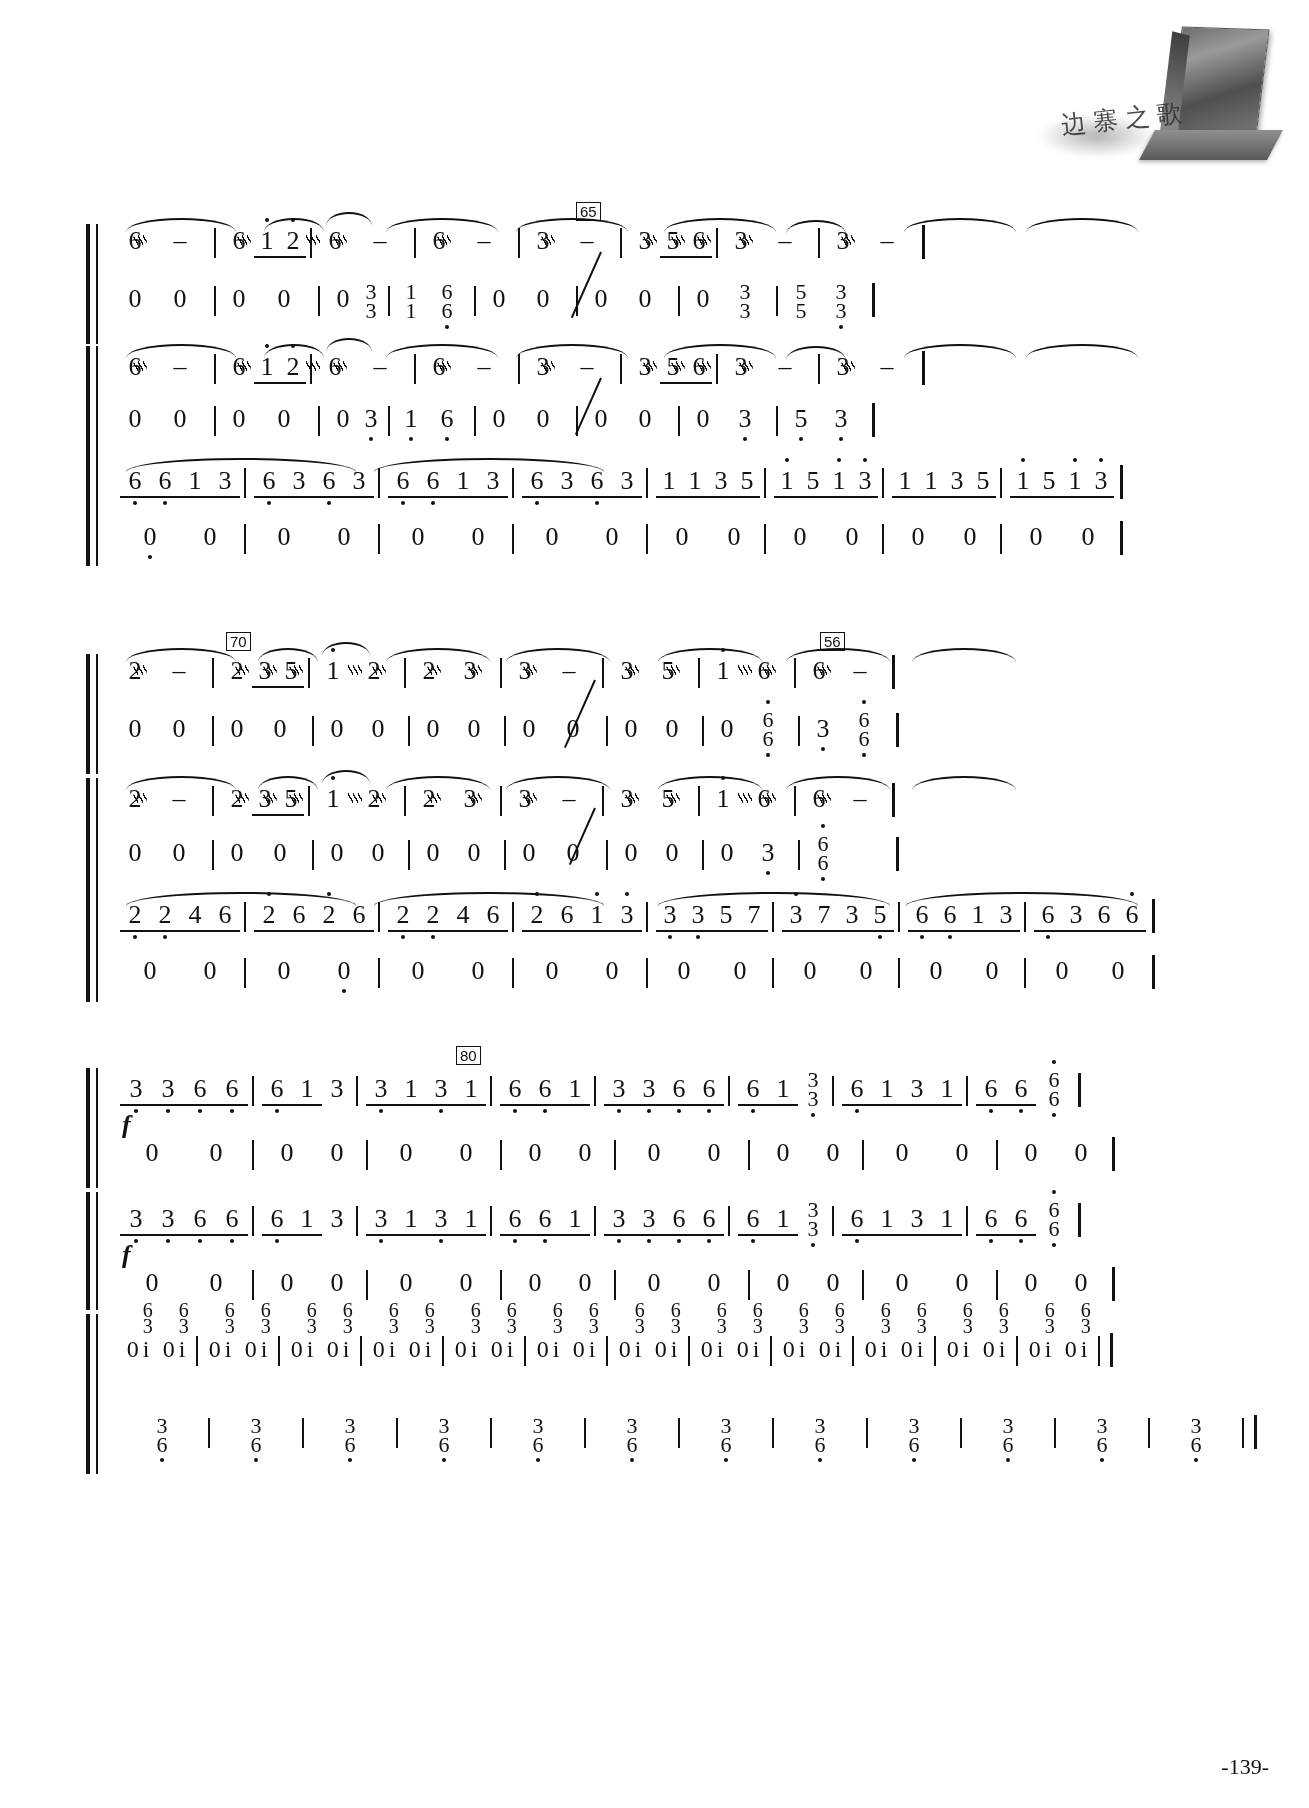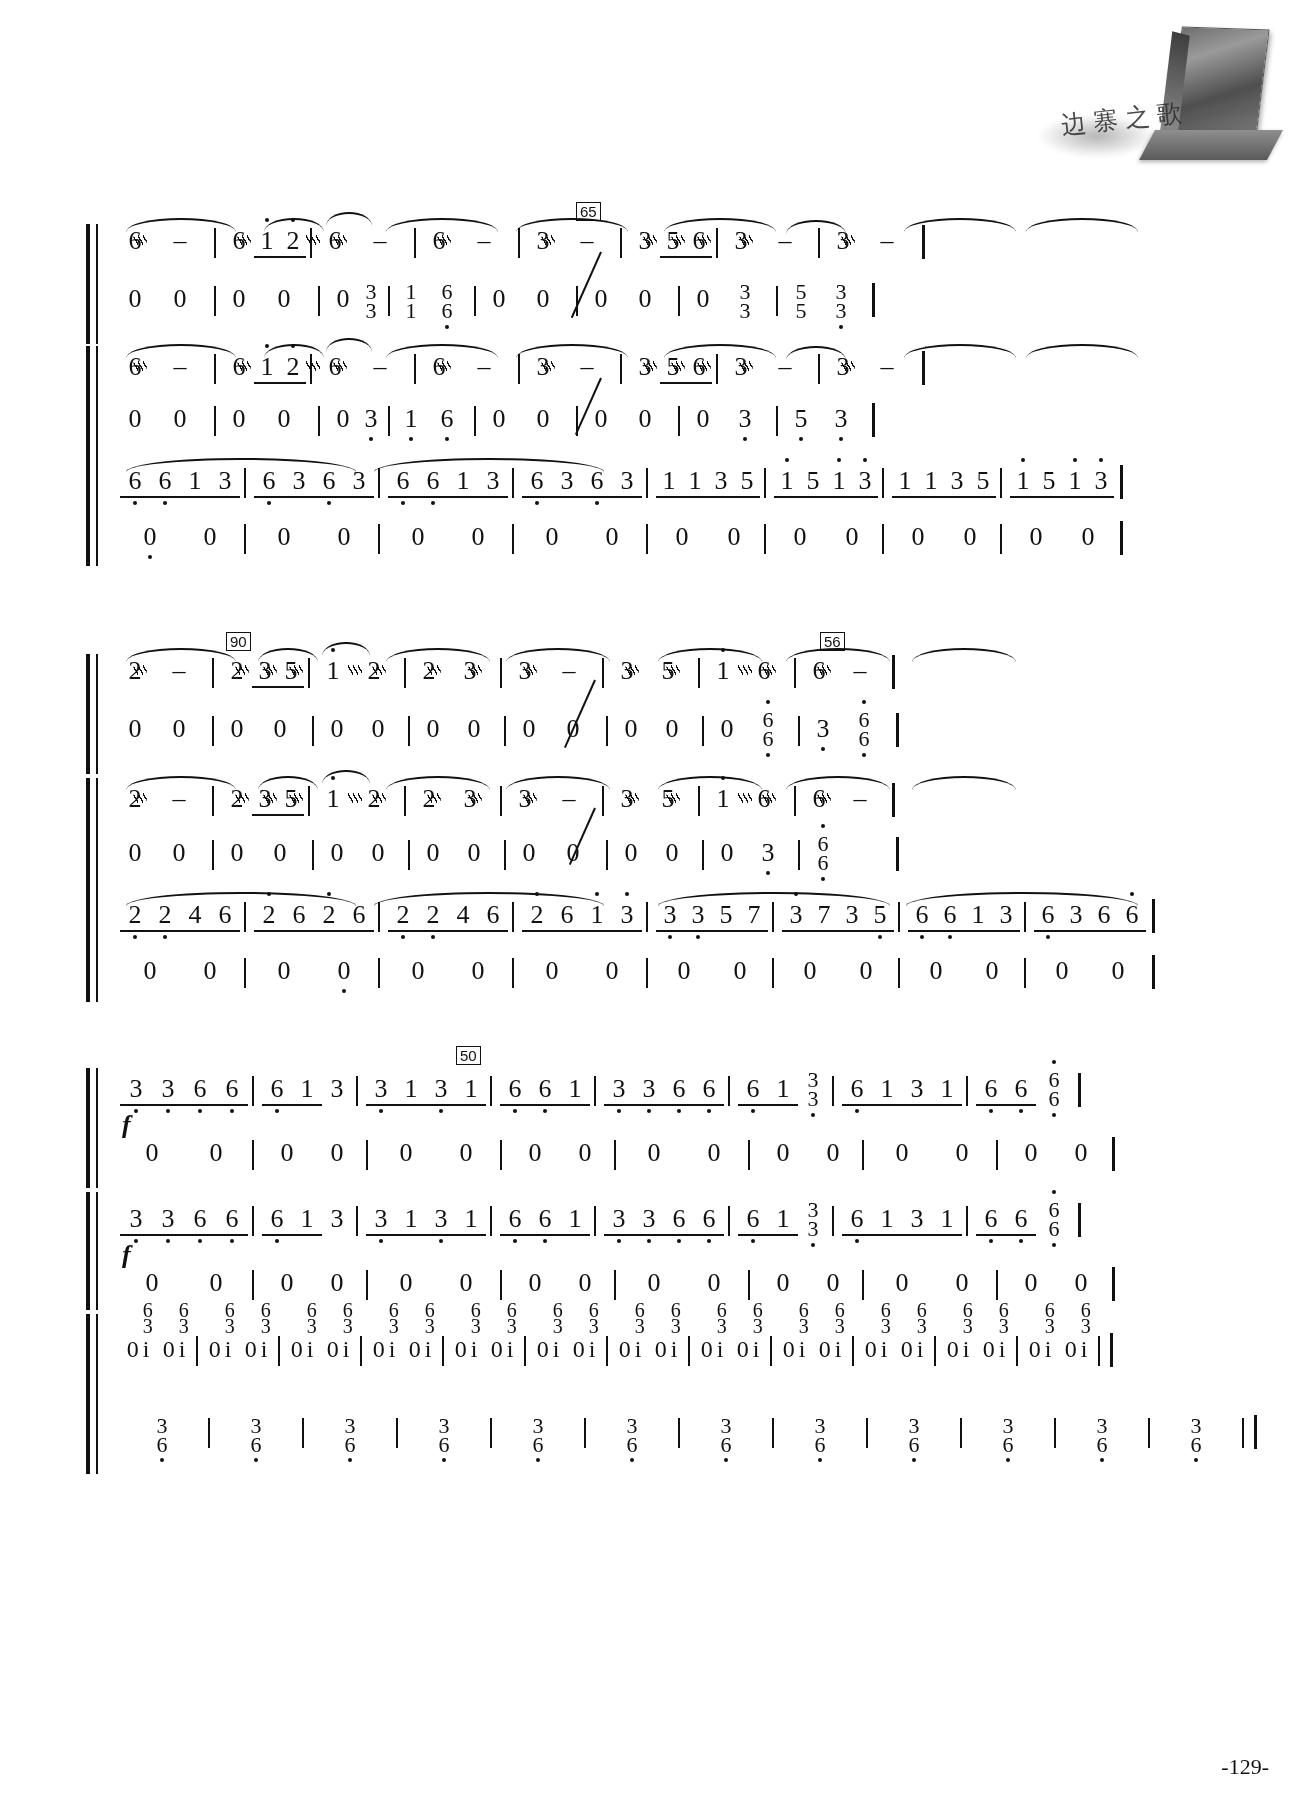--- a/index.html
+++ b/index.html
@@ -224,21 +224,21 @@
       <span class="note" style="width:52px">0</span><span class="note" style="width:52px">0</span><span class="endbar"></span>
     </div>
   </div>
 
   <div class="system" style="top:636px;left:86px;width:1160px;height:360px;">
 
     <div class="brace" style="height:120px;top:18px;"></div>
     <div class="brace" style="height:112px;top:142px;"></div>
     <div class="brace" style="height:112px;top:254px;"></div>
 
-    <div class="measure-num" style="left:140px;top:-4px;">90</div>
+    <div class="measure-num" style="left:140px;top:-4px;">70</div>
     <div class="measure-num" style="left:734px;top:-4px;">56</div>
 
     <div class="row" style="top:22px;">
       <span class="note tremolo dot-below" style="width:30px">2</span><span class="note" style="width:58px">–</span><span class="bar"></span>
       <span class="note tremolo dot-below" style="width:30px">2</span><span class="note underline1 tremolo dot-below" style="width:26px">3</span><span class="note underline1 tremolo dot-below" style="width:26px">5</span><span class="bar"></span>
       <span class="note tremolo dot-above" style="width:30px">1</span><span class="note tremolo dot-below" style="width:52px">2</span><span class="bar"></span>
       <span class="note tremolo dot-below" style="width:30px">2</span><span class="note tremolo dot-below" style="width:52px">3</span><span class="bar"></span>
       <span class="note tremolo dot-below" style="width:30px">3</span><span class="note" style="width:58px">–</span><span class="bar"></span>
       <span class="note tremolo dot-below" style="width:30px">3</span><span class="note tremolo dot-below" style="width:52px">5</span><span class="bar"></span>
       <span class="note tremolo dot-above" style="width:30px">1</span><span class="note tremolo dot-below" style="width:52px">6</span><span class="bar"></span>
@@ -322,21 +322,21 @@
       <span class="note" style="width:56px">0</span><span class="note" style="width:56px">0</span><span class="endbar"></span>
     </div>
   </div>
 
   <div class="system" style="top:1056px;left:86px;width:1160px;height:450px;">
 
     <div class="brace" style="height:120px;top:12px;"></div>
     <div class="brace" style="height:118px;top:136px;"></div>
     <div class="brace" style="height:160px;top:258px;"></div>
 
-    <div class="measure-num" style="left:370px;top:-10px;">50</div>
+    <div class="measure-num" style="left:370px;top:-10px;">80</div>
 
     <div class="row" style="top:18px;">
       <span class="note underline1 dot-below" style="width:32px">3</span><span class="note underline1 dot-below" style="width:32px">3</span><span class="note underline1 dot-below" style="width:32px">6</span><span class="note underline1 dot-below" style="width:32px">6</span><span class="bar"></span>
       <span class="note underline1 dot-below" style="width:30px">6</span><span class="note underline1" style="width:30px">1</span><span class="note" style="width:30px">3</span><span class="bar"></span>
       <span class="note underline1 dot-below" style="width:30px">3</span><span class="note underline1" style="width:30px">1</span><span class="note underline1 dot-below" style="width:30px">3</span><span class="note underline1" style="width:30px">1</span><span class="bar"></span>
       <span class="note underline1 dot-below" style="width:30px">6</span><span class="note underline1 dot-below" style="width:30px">6</span><span class="note underline1" style="width:30px">1</span><span class="bar"></span>
       <span class="note underline1 dot-below" style="width:30px">3</span><span class="note underline1 dot-below" style="width:30px">3</span><span class="note underline1 dot-below" style="width:30px">6</span><span class="note underline1 dot-below" style="width:30px">6</span><span class="bar"></span>
       <span class="note underline1 dot-below" style="width:30px">6</span><span class="note underline1" style="width:30px">1</span><span class="chordcol" style="width:30px;top:-4px"><div>3</div><div class="dot-below" style="position:relative">3</div></span><span class="bar"></span>
       <span class="note underline1 dot-below" style="width:30px">6</span><span class="note underline1" style="width:30px">1</span><span class="note underline1" style="width:30px">3</span><span class="note underline1" style="width:30px">1</span><span class="bar"></span>
       <span class="note underline1 dot-below" style="width:30px">6</span><span class="note underline1 dot-below" style="width:30px">6</span><span class="chordcol" style="width:36px;top:-4px"><div class="dot-above" style="position:relative">6</div><div class="dot-below" style="position:relative">6</div></span><span class="endbar"></span>
@@ -377,14 +377,14 @@
       <span class="note" style="width:50px">0</span><span class="note" style="width:50px">0</span><span class="bar"></span>
       <span class="note" style="width:60px">0</span><span class="note" style="width:60px">0</span><span class="bar"></span>
       <span class="note" style="width:50px">0</span><span class="note" style="width:50px">0</span><span class="endbar"></span>
     </div>
 
     <div class="row" style="top:280px;" id="accomp-chords"><span class="note" style="width: 36px;"><span style="display:inline-block;font-size:24px;">0</span><span style="display:inline-block;position:relative;font-size:24px;margin-left:4px;"><span style="position:absolute;left:-2px;top:-34px;font-size:20px;line-height:16px;text-align:center;width:14px;">6<br>3</span>i</span></span><span class="note" style="width: 36px;"><span style="display:inline-block;font-size:24px;">0</span><span style="display:inline-block;position:relative;font-size:24px;margin-left:4px;"><span style="position:absolute;left:-2px;top:-34px;font-size:20px;line-height:16px;text-align:center;width:14px;">6<br>3</span>i</span></span><span class="bar"></span><span class="note" style="width: 36px;"><span style="display:inline-block;font-size:24px;">0</span><span style="display:inline-block;position:relative;font-size:24px;margin-left:4px;"><span style="position:absolute;left:-2px;top:-34px;font-size:20px;line-height:16px;text-align:center;width:14px;">6<br>3</span>i</span></span><span class="note" style="width: 36px;"><span style="display:inline-block;font-size:24px;">0</span><span style="display:inline-block;position:relative;font-size:24px;margin-left:4px;"><span style="position:absolute;left:-2px;top:-34px;font-size:20px;line-height:16px;text-align:center;width:14px;">6<br>3</span>i</span></span><span class="bar"></span><span class="note" style="width: 36px;"><span style="display:inline-block;font-size:24px;">0</span><span style="display:inline-block;position:relative;font-size:24px;margin-left:4px;"><span style="position:absolute;left:-2px;top:-34px;font-size:20px;line-height:16px;text-align:center;width:14px;">6<br>3</span>i</span></span><span class="note" style="width: 36px;"><span style="display:inline-block;font-size:24px;">0</span><span style="display:inline-block;position:relative;font-size:24px;margin-left:4px;"><span style="position:absolute;left:-2px;top:-34px;font-size:20px;line-height:16px;text-align:center;width:14px;">6<br>3</span>i</span></span><span class="bar"></span><span class="note" style="width: 36px;"><span style="display:inline-block;font-size:24px;">0</span><span style="display:inline-block;position:relative;font-size:24px;margin-left:4px;"><span style="position:absolute;left:-2px;top:-34px;font-size:20px;line-height:16px;text-align:center;width:14px;">6<br>3</span>i</span></span><span class="note" style="width: 36px;"><span style="display:inline-block;font-size:24px;">0</span><span style="display:inline-block;position:relative;font-size:24px;margin-left:4px;"><span style="position:absolute;left:-2px;top:-34px;font-size:20px;line-height:16px;text-align:center;width:14px;">6<br>3</span>i</span></span><span class="bar"></span><span class="note" style="width: 36px;"><span style="display:inline-block;font-size:24px;">0</span><span style="display:inline-block;position:relative;font-size:24px;margin-left:4px;"><span style="position:absolute;left:-2px;top:-34px;font-size:20px;line-height:16px;text-align:center;width:14px;">6<br>3</span>i</span></span><span class="note" style="width: 36px;"><span style="display:inline-block;font-size:24px;">0</span><span style="display:inline-block;position:relative;font-size:24px;margin-left:4px;"><span style="position:absolute;left:-2px;top:-34px;font-size:20px;line-height:16px;text-align:center;width:14px;">6<br>3</span>i</span></span><span class="bar"></span><span class="note" style="width: 36px;"><span style="display:inline-block;font-size:24px;">0</span><span style="display:inline-block;position:relative;font-size:24px;margin-left:4px;"><span style="position:absolute;left:-2px;top:-34px;font-size:20px;line-height:16px;text-align:center;width:14px;">6<br>3</span>i</span></span><span class="note" style="width: 36px;"><span style="display:inline-block;font-size:24px;">0</span><span style="display:inline-block;position:relative;font-size:24px;margin-left:4px;"><span style="position:absolute;left:-2px;top:-34px;font-size:20px;line-height:16px;text-align:center;width:14px;">6<br>3</span>i</span></span><span class="bar"></span><span class="note" style="width: 36px;"><span style="display:inline-block;font-size:24px;">0</span><span style="display:inline-block;position:relative;font-size:24px;margin-left:4px;"><span style="position:absolute;left:-2px;top:-34px;font-size:20px;line-height:16px;text-align:center;width:14px;">6<br>3</span>i</span></span><span class="note" style="width: 36px;"><span style="display:inline-block;font-size:24px;">0</span><span style="display:inline-block;position:relative;font-size:24px;margin-left:4px;"><span style="position:absolute;left:-2px;top:-34px;font-size:20px;line-height:16px;text-align:center;width:14px;">6<br>3</span>i</span></span><span class="bar"></span><span class="note" style="width: 36px;"><span style="display:inline-block;font-size:24px;">0</span><span style="display:inline-block;position:relative;font-size:24px;margin-left:4px;"><span style="position:absolute;left:-2px;top:-34px;font-size:20px;line-height:16px;text-align:center;width:14px;">6<br>3</span>i</span></span><span class="note" style="width: 36px;"><span style="display:inline-block;font-size:24px;">0</span><span style="display:inline-block;position:relative;font-size:24px;margin-left:4px;"><span style="position:absolute;left:-2px;top:-34px;font-size:20px;line-height:16px;text-align:center;width:14px;">6<br>3</span>i</span></span><span class="bar"></span><span class="note" style="width: 36px;"><span style="display:inline-block;font-size:24px;">0</span><span style="display:inline-block;position:relative;font-size:24px;margin-left:4px;"><span style="position:absolute;left:-2px;top:-34px;font-size:20px;line-height:16px;text-align:center;width:14px;">6<br>3</span>i</span></span><span class="note" style="width: 36px;"><span style="display:inline-block;font-size:24px;">0</span><span style="display:inline-block;position:relative;font-size:24px;margin-left:4px;"><span style="position:absolute;left:-2px;top:-34px;font-size:20px;line-height:16px;text-align:center;width:14px;">6<br>3</span>i</span></span><span class="bar"></span><span class="note" style="width: 36px;"><span style="display:inline-block;font-size:24px;">0</span><span style="display:inline-block;position:relative;font-size:24px;margin-left:4px;"><span style="position:absolute;left:-2px;top:-34px;font-size:20px;line-height:16px;text-align:center;width:14px;">6<br>3</span>i</span></span><span class="note" style="width: 36px;"><span style="display:inline-block;font-size:24px;">0</span><span style="display:inline-block;position:relative;font-size:24px;margin-left:4px;"><span style="position:absolute;left:-2px;top:-34px;font-size:20px;line-height:16px;text-align:center;width:14px;">6<br>3</span>i</span></span><span class="bar"></span><span class="note" style="width: 36px;"><span style="display:inline-block;font-size:24px;">0</span><span style="display:inline-block;position:relative;font-size:24px;margin-left:4px;"><span style="position:absolute;left:-2px;top:-34px;font-size:20px;line-height:16px;text-align:center;width:14px;">6<br>3</span>i</span></span><span class="note" style="width: 36px;"><span style="display:inline-block;font-size:24px;">0</span><span style="display:inline-block;position:relative;font-size:24px;margin-left:4px;"><span style="position:absolute;left:-2px;top:-34px;font-size:20px;line-height:16px;text-align:center;width:14px;">6<br>3</span>i</span></span><span class="bar"></span><span class="note" style="width: 36px;"><span style="display:inline-block;font-size:24px;">0</span><span style="display:inline-block;position:relative;font-size:24px;margin-left:4px;"><span style="position:absolute;left:-2px;top:-34px;font-size:20px;line-height:16px;text-align:center;width:14px;">6<br>3</span>i</span></span><span class="note" style="width: 36px;"><span style="display:inline-block;font-size:24px;">0</span><span style="display:inline-block;position:relative;font-size:24px;margin-left:4px;"><span style="position:absolute;left:-2px;top:-34px;font-size:20px;line-height:16px;text-align:center;width:14px;">6<br>3</span>i</span></span><span class="bar"></span><span class="endbar"></span></div>
 
     <div class="row" style="top:360px;" id="accomp-bass"><span class="chordcol" style="width: 84px;"><div>3</div><div style="position:relative;display:inline-block">6<span style="position:absolute;left:50%;margin-left:-2px;bottom:-8px;width:4px;height:4px;border-radius:50%;background:#111"></span></div></span><span class="bar"></span><span class="chordcol" style="width: 84px;"><div>3</div><div style="position:relative;display:inline-block">6<span style="position:absolute;left:50%;margin-left:-2px;bottom:-8px;width:4px;height:4px;border-radius:50%;background:#111"></span></div></span><span class="bar"></span><span class="chordcol" style="width: 84px;"><div>3</div><div style="position:relative;display:inline-block">6<span style="position:absolute;left:50%;margin-left:-2px;bottom:-8px;width:4px;height:4px;border-radius:50%;background:#111"></span></div></span><span class="bar"></span><span class="chordcol" style="width: 84px;"><div>3</div><div style="position:relative;display:inline-block">6<span style="position:absolute;left:50%;margin-left:-2px;bottom:-8px;width:4px;height:4px;border-radius:50%;background:#111"></span></div></span><span class="bar"></span><span class="chordcol" style="width: 84px;"><div>3</div><div style="position:relative;display:inline-block">6<span style="position:absolute;left:50%;margin-left:-2px;bottom:-8px;width:4px;height:4px;border-radius:50%;background:#111"></span></div></span><span class="bar"></span><span class="chordcol" style="width: 84px;"><div>3</div><div style="position:relative;display:inline-block">6<span style="position:absolute;left:50%;margin-left:-2px;bottom:-8px;width:4px;height:4px;border-radius:50%;background:#111"></span></div></span><span class="bar"></span><span class="chordcol" style="width: 84px;"><div>3</div><div style="position:relative;display:inline-block">6<span style="position:absolute;left:50%;margin-left:-2px;bottom:-8px;width:4px;height:4px;border-radius:50%;background:#111"></span></div></span><span class="bar"></span><span class="chordcol" style="width: 84px;"><div>3</div><div style="position:relative;display:inline-block">6<span style="position:absolute;left:50%;margin-left:-2px;bottom:-8px;width:4px;height:4px;border-radius:50%;background:#111"></span></div></span><span class="bar"></span><span class="chordcol" style="width: 84px;"><div>3</div><div style="position:relative;display:inline-block">6<span style="position:absolute;left:50%;margin-left:-2px;bottom:-8px;width:4px;height:4px;border-radius:50%;background:#111"></span></div></span><span class="bar"></span><span class="chordcol" style="width: 84px;"><div>3</div><div style="position:relative;display:inline-block">6<span style="position:absolute;left:50%;margin-left:-2px;bottom:-8px;width:4px;height:4px;border-radius:50%;background:#111"></span></div></span><span class="bar"></span><span class="chordcol" style="width: 84px;"><div>3</div><div style="position:relative;display:inline-block">6<span style="position:absolute;left:50%;margin-left:-2px;bottom:-8px;width:4px;height:4px;border-radius:50%;background:#111"></span></div></span><span class="bar"></span><span class="chordcol" style="width: 84px;"><div>3</div><div style="position:relative;display:inline-block">6<span style="position:absolute;left:50%;margin-left:-2px;bottom:-8px;width:4px;height:4px;border-radius:50%;background:#111"></span></div></span><span class="bar"></span><span class="endbar"></span></div>
   </div>
 
-  <div class="pagenum">-129-</div>
+  <div class="pagenum">-139-</div>
 </div>
 
 </body></html>

